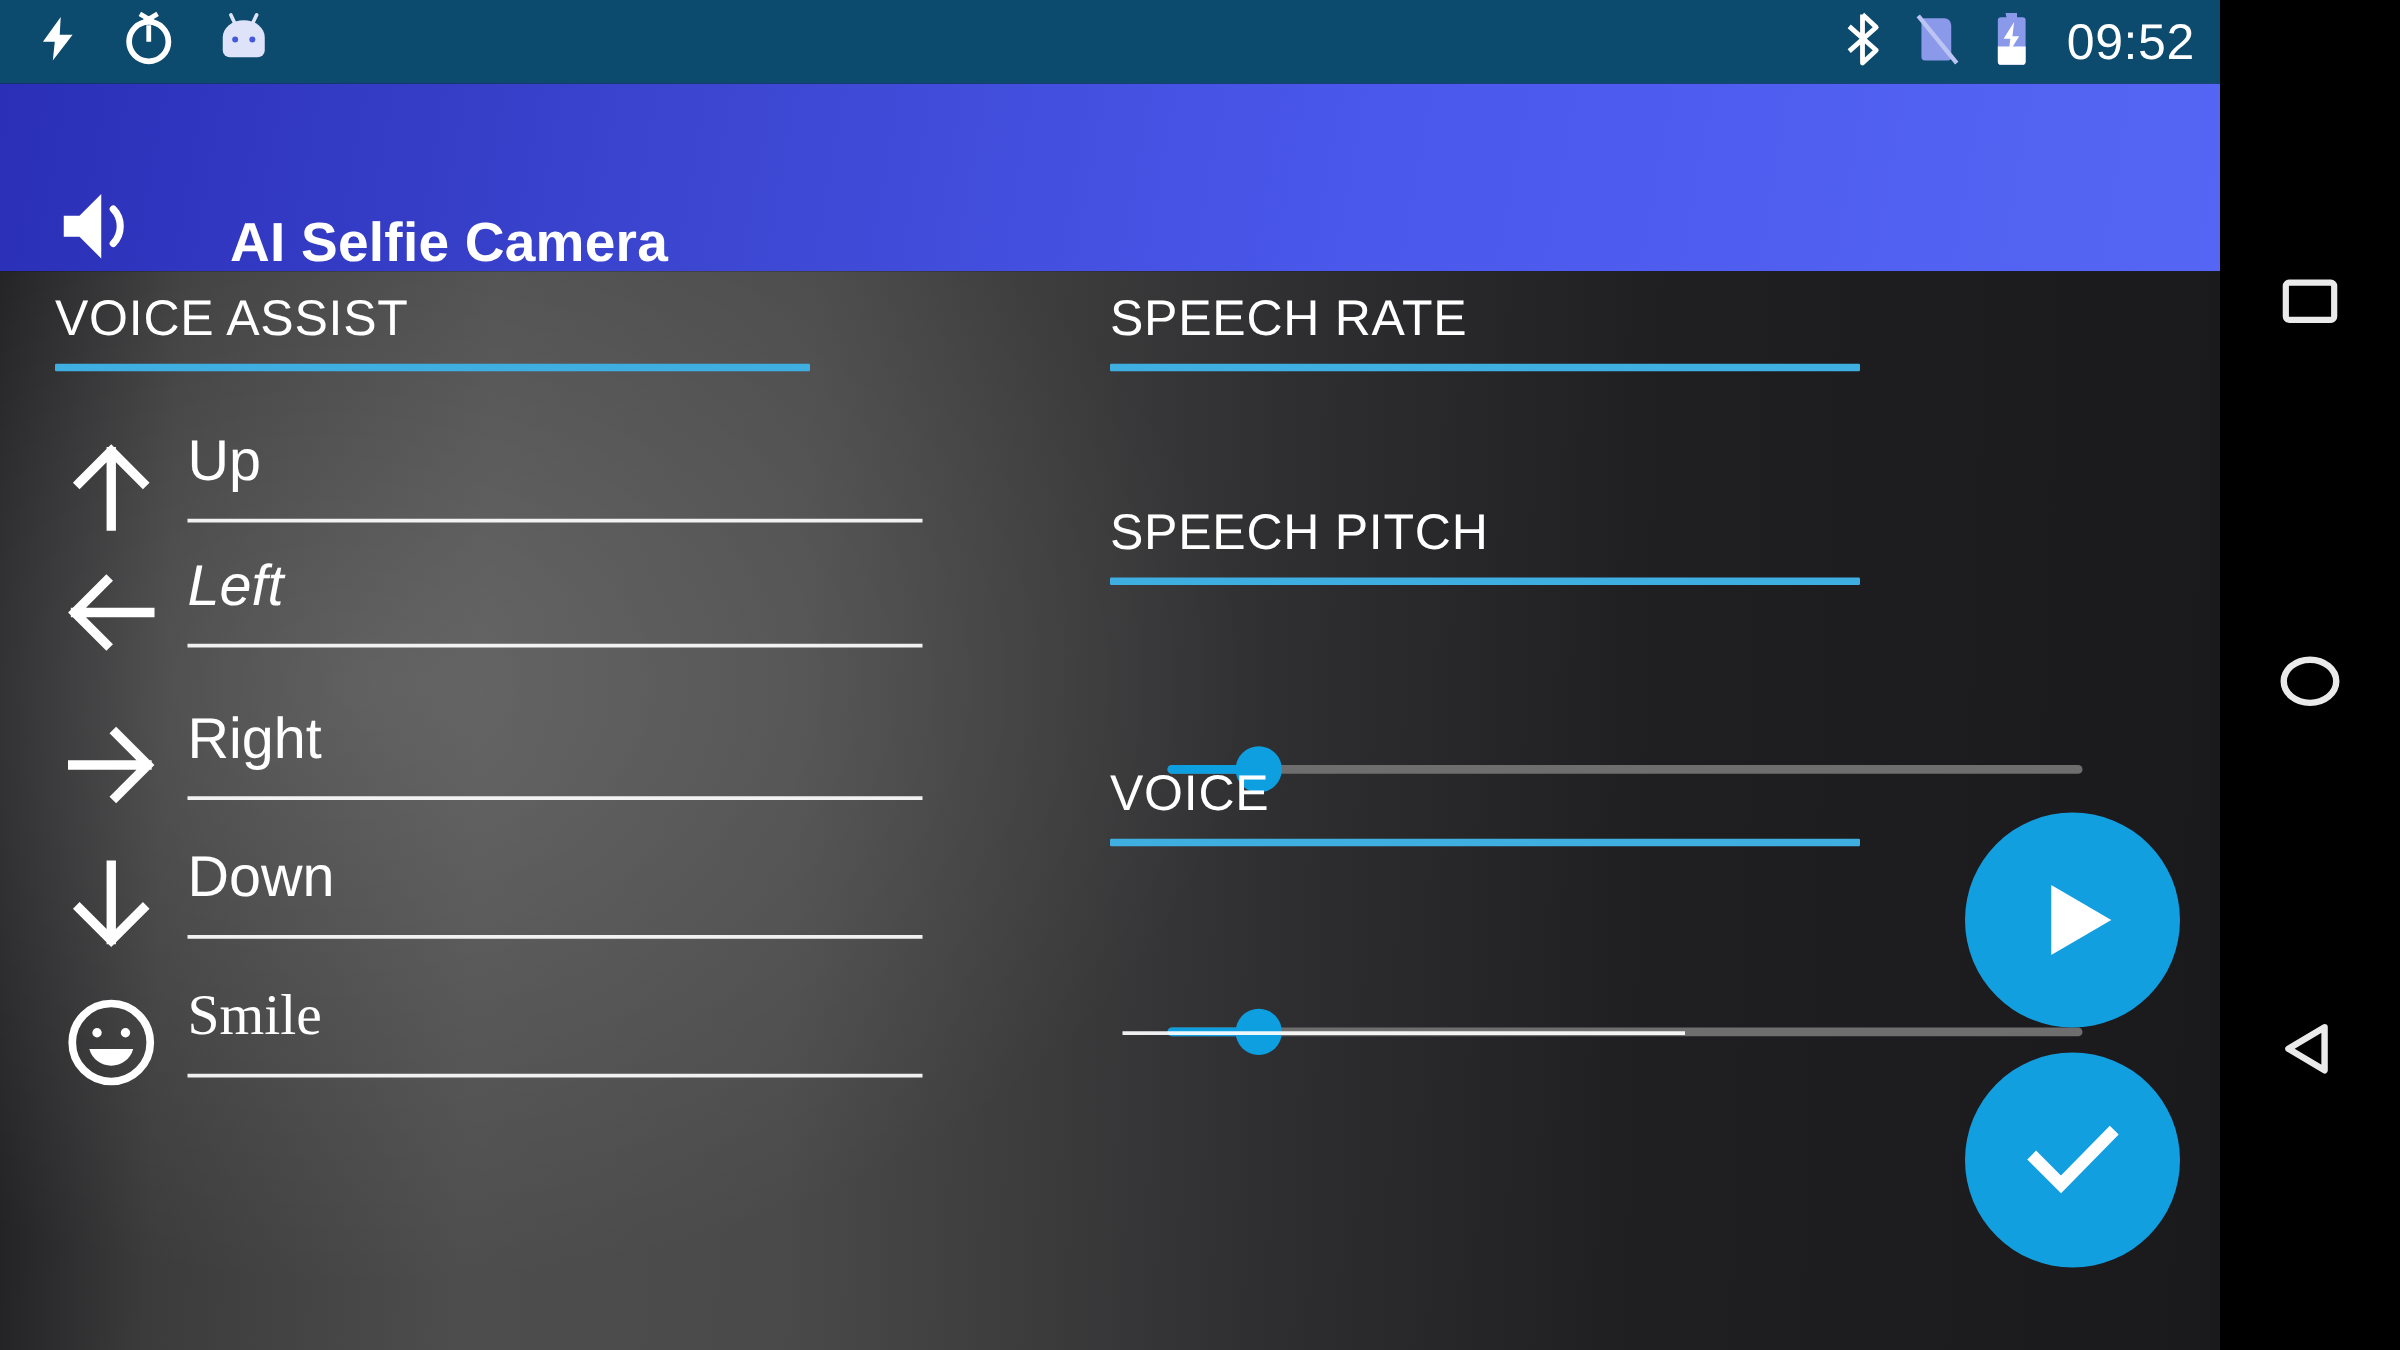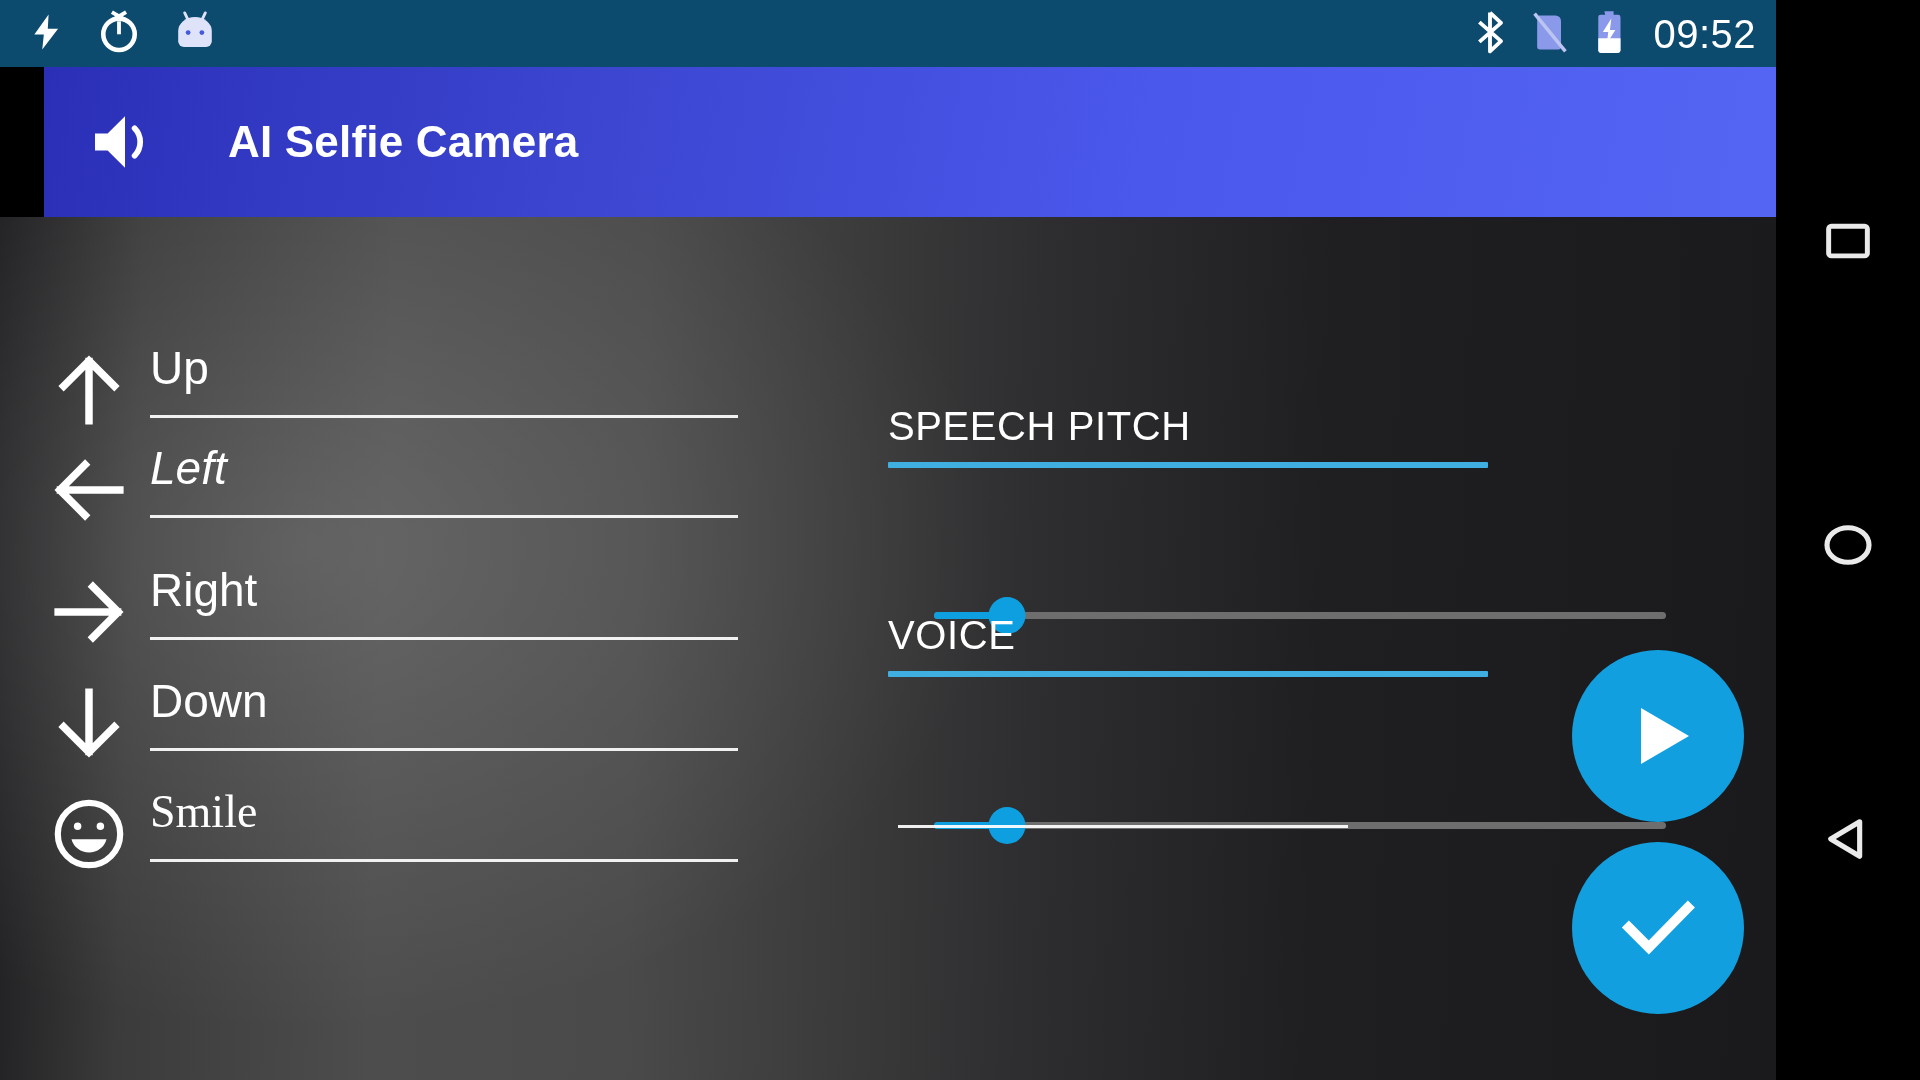--- a/index.html
+++ b/index.html
@@ -37,21 +37,21 @@
   #clock {
     color:#ffffff; font-size:40px; font-weight:500;
     letter-spacing:0.5px; line-height:1; padding-left:4px;
   }
 
   
   #appbar {
     position:absolute; left:0; top:67px;
     width:1776px; height:150px;
     background:linear-gradient(100deg,#2b2fb8 0%,#3b45cf 30%,#4a58ec 62%,#5566f4 100%);
-    display:flex; align-items:center;margin-left:44px;
+    display:flex; align-items:flex-end;
   }
   #appbar-icon { margin-left:42px; width:72px; height:72px; flex:0 0 auto; }
   #appbar-title {
     color:#ffffff; font-size:44px; font-weight:700;
     margin-left:70px; letter-spacing:0.2px; line-height:1;
   }
 
   
   #content {
     position:absolute; left:0; top:217px;
@@ -209,20 +209,24 @@
         <svg width="72" height="72" viewBox="0 0 24 24">
           <path fill="#fff" d="M3 9.2 h4.2 L13 3.4 V20.6 L7.2 14.8 H3 z"></path>
           <path fill="none" stroke="#fff" stroke-width="1.9" stroke-linecap="round" d="M16.2 7.4 a6.6 6.6 0 0 1 0 9.2"></path>
         </svg>
       </span>
       <span id="appbar-title">AI Selfie Camera</span>
     </div>
 
     <div id="content">
 
+      <div class="section-head" style="left:44px; top:18px; width:604px;">
+        <div class="label">VOICE ASSIST</div>
+        <div class="rule"></div>
+      </div>
 
       <div class="va-row" style="top:128px;">
         <span class="va-icon">
           <svg width="78" height="78" viewBox="0 0 24 24">
             <path fill="none" stroke="#fff" stroke-width="2.3" stroke-linecap="square" d="M12 21.5 V3.2 M4.2 10.8 L12 3 L19.8 10.8"></path>
           </svg>
         </span>
         <div class="va-field">
           <div class="va-value">Up</div>
           <div class="va-underline"></div>
@@ -273,20 +277,24 @@
             <circle cx="15.5" cy="9.6" r="1.15" fill="#fff"></circle>
             <path fill="#fff" d="M6.6 13.6 a5.6 5.6 0 0 0 10.8 0 z"></path>
           </svg>
         </span>
         <div class="va-field">
           <div class="va-value">Smile</div>
           <div class="va-underline"></div>
         </div>
       </div>
 
+      <div class="section-head" style="left:888px; top:18px; width:600px;">
+        <div class="label">SPEECH RATE</div>
+        <div class="rule"></div>
+      </div>
       <div class="slider-wrap" style="left:934px; top:378px; width:732px;">
         <div class="slider-track"></div>
         <div class="slider-fill" id="rate-fill" style="width: 10%;"></div>
         <div class="slider-thumb" id="rate-thumb" style="left: 10%;"></div>
       </div>
 
       <div class="section-head" style="left:888px; top:189px; width:600px;">
         <div class="label">SPEECH PITCH</div>
         <div class="rule"></div>
       </div>

